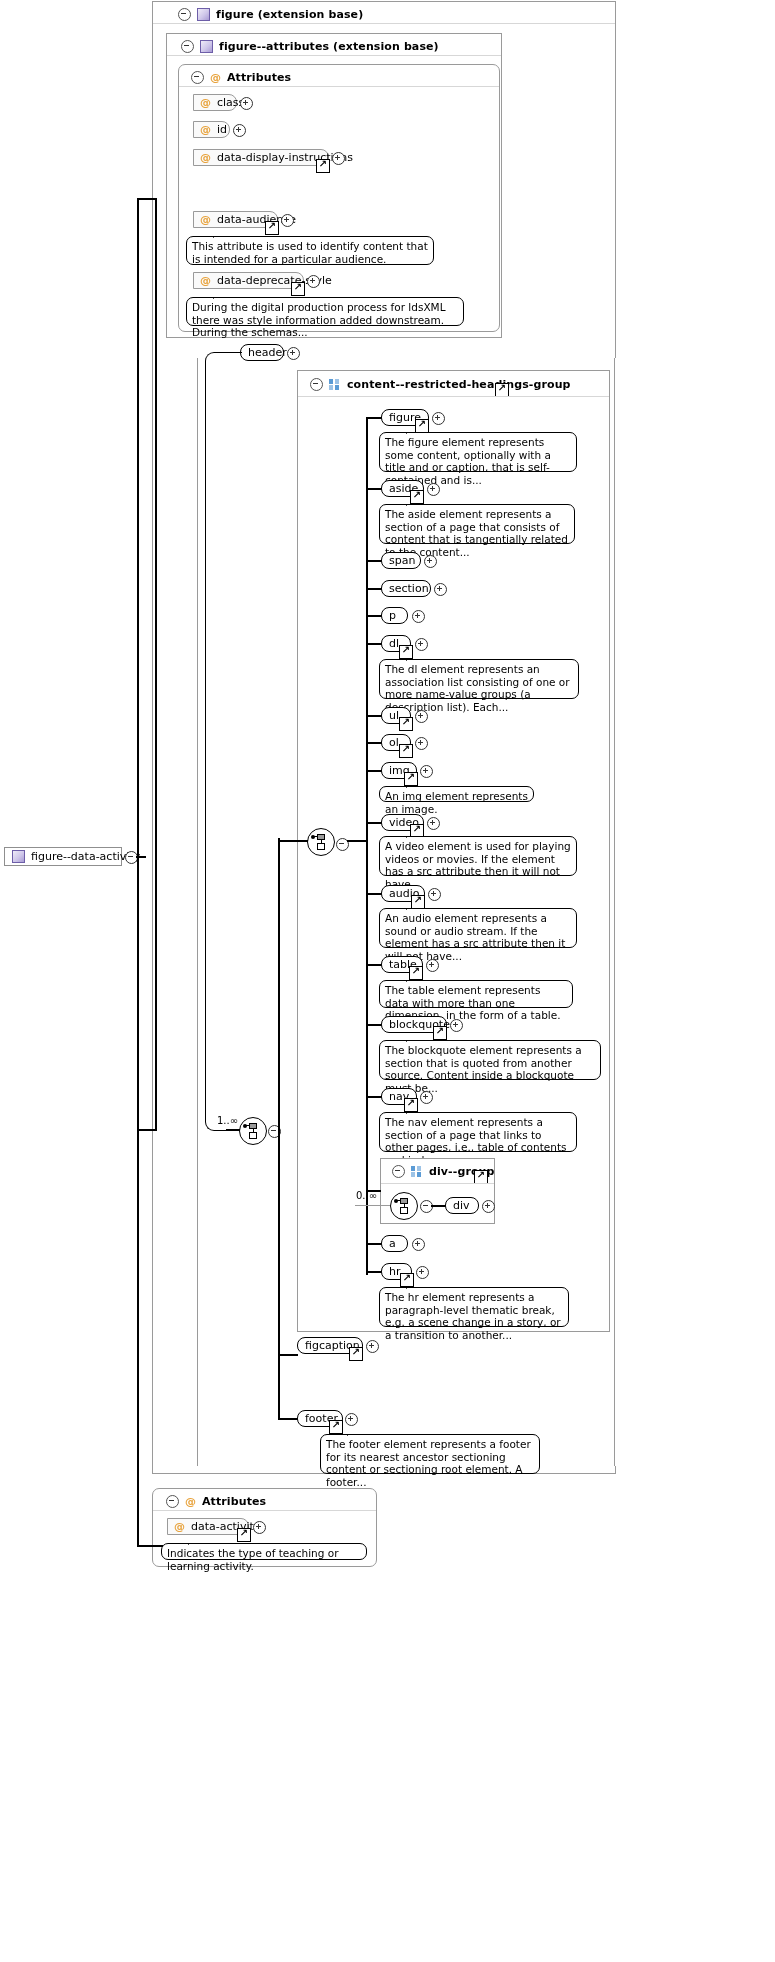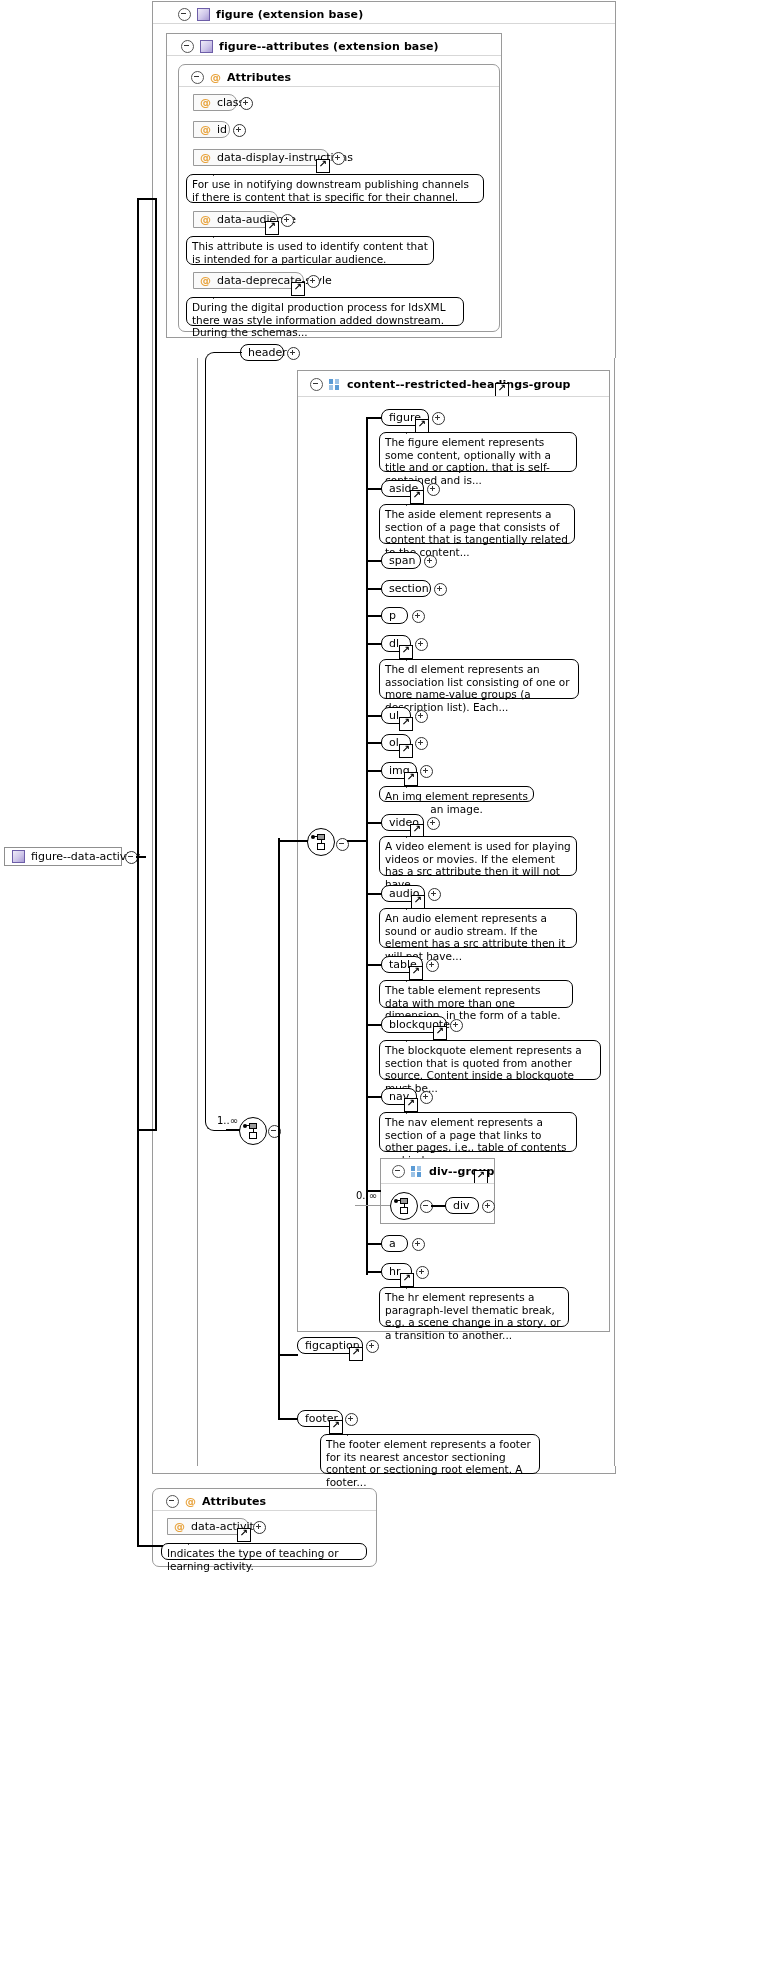--- a/index.html
+++ b/index.html
@@ -169,24 +169,20 @@
   <div class="nodetog plus" style="left:233px;top:124px;"></div>
 
   <div class="node attr" style="left:193px;top:149px;width:136px;">
     <span class="at">@</span>
     <span class="lbl">data-display-instructions</span>
   </div>
   <div class="xarrow" style="left:316px;top:159px;">
       <span>↗</span>
     </div>
   <div class="nodetog plus" style="left:332px;top:152px;"></div>
-  <div class="doc" style="left:186px;top:174px;width:298px;height:29px;">
-    <span class="tip"></span>
-    <span>For use in notifying downstream publishing channels if there is content that is specific for their channel.</span>
-  </div>
 
   <div class="node attr" style="left:193px;top:211px;width:85px;">
     <span class="at">@</span>
     <span class="lbl">data-audience</span>
   </div>
   <div class="xarrow" style="left:265px;top:221px;">
       <span>↗</span>
     </div>
   <div class="nodetog plus" style="left:281px;top:214px;"></div>
   <div class="doc" style="left:186px;top:236px;width:248px;height:29px;">
@@ -321,21 +317,21 @@
   <div class="nodetog plus" style="left:415px;top:737px;"></div>
 
   <div class="ln h" style="left:366px;top:770px;width:16px;"></div>
   <div class="node elem" style="left:381px;top:762px;width:36px;align-items:center;">
     <span class="lbl">img</span>
   </div>
   <div class="xarrow" style="left:404px;top:772px;">
       <span>↗</span>
     </div>
   <div class="nodetog plus" style="left:420px;top:765px;"></div>
-  <div class="doc" style="left:379px;top:786px;width:155px;height:16px;text-align:center;">
+  <div class="doc" style="left:379px;top:786px;width:155px;height:16px;">
     <span class="tip"></span>
     <span>An img element represents an image.</span>
   </div>
 
   <div class="ln h" style="left:366px;top:822px;width:16px;"></div>
   <div class="node elem" style="left:381px;top:814px;width:43px;">
     <span class="lbl">video</span>
   </div>
   <div class="xarrow" style="left:410px;top:824px;">
       <span>↗</span>

